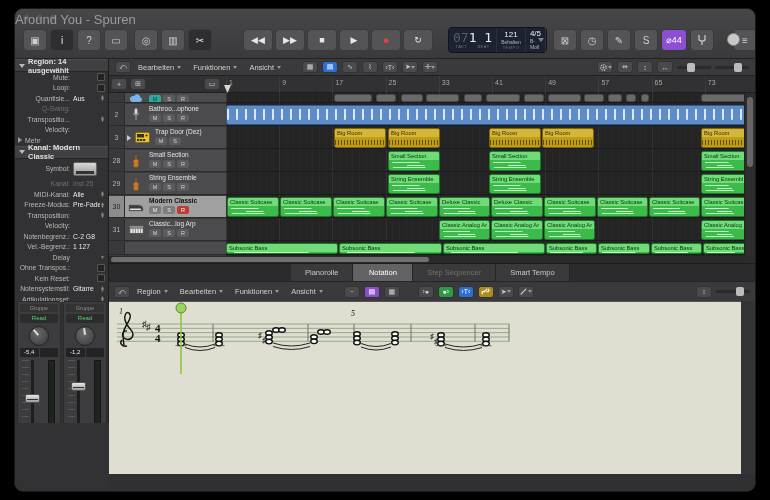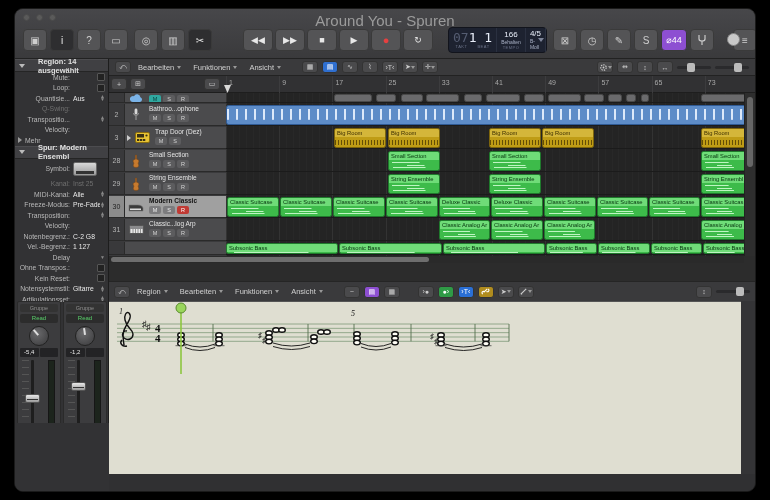--- a/index.html
+++ b/index.html
@@ -6,21 +6,21 @@
     font-family:"Liberation Sans",sans-serif;-webkit-font-smoothing:antialiased;}
   .stage{position:relative;width:770px;height:500px;background:#000;}
   .window{position:absolute;left:14px;top:8px;width:742px;height:484px;background:#2c2c2c;
     border-radius:9px;overflow:hidden;box-shadow:0 8px 30px rgba(0,0,0,.8);border:1px solid #1a1a1a;box-sizing:border-box;}
 
   
   .titlebar{position:absolute;left:0;top:0;width:100%;height:50px;
     background:linear-gradient(#47474a,#3a3a3c);border-bottom:1px solid #222;box-sizing:border-box;}
   .lights{position:absolute;left:8px;top:5px;display:flex;gap:6px;}
   .light{width:7px;height:7px;border-radius:50%;background:#5a5a5a;border:1px solid #4a4a4a;box-sizing:border-box;}
-  .wintitle{position:absolute;left:0;top:3px;width:100%;text-align:center;font-size:15px;color:#9b9b9b;}
+  .wintitle{position:absolute;left:0;top:3px;width:100%;font-size:13px;color:#9b9b9b;}
   .tbrow{position:absolute;left:8px;top:19px;right:8px;height:24px;display:flex;align-items:center;gap:3px;}
   .tbtn{height:22px;min-width:24px;padding:0 4px;border-radius:4px;background:#545456;color:#cfcfcf;
     display:flex;align-items:center;justify-content:center;font-size:10px;border:1px solid #3a3a3a;box-sizing:border-box;}
   .tbtn.active{background:#2e2e30;color:#e6e6e6;}
   .tbtn svg{display:block;}
   .tgap{width:10px;}
   .transport{display:flex;gap:2px;margin-left:28px;}
   .transport .tbtn{min-width:30px;font-size:9px;color:#e8e8e8;}
   .rec{color:#e64040 !important;font-size:11px;}
   .lcd{margin-left:12px;width:124px;height:26px;background:#1d2230;border-radius:4px;display:flex;align-items:stretch;
@@ -34,21 +34,21 @@
   .lcdtiny{font-size:5px;line-height:6px;color:#aab2c6;}
   .lcdcaret{position:absolute;right:2px;top:10px;width:0;height:0;border-left:3px solid transparent;border-right:3px solid transparent;border-top:4px solid #7d8498;}
   .badge{background:#8d4fd2;color:#fff;font-size:9px;min-width:26px;}
   .volslider{margin-left:10px;width:56px;height:4px;background:#2a2a2c;border-radius:2px;position:relative;}
   .volslider .thumb{position:absolute;top:-5px;left:65%;width:13px;height:13px;border-radius:50%;background:#c9c9c9;border:1px solid #888;box-sizing:border-box;}
   .spacer{flex:1;}
 
   
   .inspector{position:absolute;left:0;top:50px;width:94px;bottom:0;background:#323234;border-right:1px solid #1d1d1d;box-sizing:border-box;}
   .ihdr{height:13px;background:#404043;border-top:1px solid #4c4c4f;border-bottom:1px solid #252525;
-    color:#e0e0e0;font-size:7.5px;font-weight:bold;display:flex;align-items:center;padding:0 4px;gap:13px;box-sizing:border-box;}
+    color:#e0e0e0;font-size:7.5px;font-weight:bold;display:flex;align-items:center;padding:0 4px;gap:3px;box-sizing:border-box;}
   .ihdr .tri{width:0;height:0;border-left:3.5px solid transparent;border-right:3.5px solid transparent;border-top:4px solid #bbb;}
   .irow{height:10.5px;display:flex;align-items:center;font-size:6.8px;color:#b9b9b9;padding:0 3px;box-sizing:border-box;}
   .irow .lab{width:52px;text-align:right;padding-right:3px;flex-shrink:0;}
   .irow .val{color:#e8e8e8;flex:1;white-space:nowrap;overflow:hidden;}
   .irow.dim .lab,.irow.dim .val{color:#6f6f6f;}
   .chk{width:6px;height:6px;background:#222;border:1px solid #555;border-radius:1px;}
   .stepper{margin-left:auto;color:#888;font-size:5px;line-height:3px;display:flex;flex-direction:column;}
   .symrow{height:20px;display:flex;align-items:center;font-size:6.8px;color:#b9b9b9;padding:0 3px;box-sizing:border-box;}
   .symrow .lab{width:52px;text-align:right;padding-right:3px;}
   .piano-sym{width:24px;height:14px;background:linear-gradient(#d8d8d8,#9a9a9a);border-radius:2px;border:1px solid #666;
@@ -220,21 +220,21 @@
         </div>
         <div class="lcd">
           <div class="lcdsec">
             <div class="lcdbig"><span class="lcddim">07</span><span>1</span>&nbsp;<span>1</span></div>
             <div style="display:flex;gap:10px;">
                 <span class="lcdlab">TAKT</span>
                 <span class="lcdlab">BEAT</span>
               </div>
           </div>
           <div class="lcdsec">
-            <div class="lcdmid">166</div>
+            <div class="lcdmid">121</div>
             <div class="lcdtiny">Behalten</div>
             <div class="lcdlab">TEMPO</div>
           </div>
           <div class="lcdsec">
             <div class="lcdmid">4/5</div>
             <div class="lcdtiny">B-Moll</div>
           </div>
           <span class="lcdcaret"></span>
         </div>
         <span class="tgap"></span>
@@ -307,21 +307,21 @@
             <span class="val"></span>
           </div>
           <div class="irow mehr">
             <span style="width: 0px; height: 0px; border-top: 3px solid transparent; border-bottom: 3px solid transparent; border-left: 4px solid rgb(153, 153, 153); margin-right: 3px;"></span>
             <span class="lab">Mehr</span>
             <span class="val"></span>
           </div>
         </div>
       <div class="ihdr">
         <span class="tri"></span>
-        <span>Spur: Modern Ensembl</span>
+        <span>Kanal: Modern Classic</span>
       </div>
       <div class="symrow">
         <span class="lab">Symbol:</span>
         <span class="piano-sym"></span>
       </div>
       <div id="spur-rows">
           <div class="irow dim">
             <span class="lab">Kanal:</span>
             <span class="val">Inst 25</span>
           </div>
@@ -778,20 +778,26 @@
           </div>
         </div>
     </div>
     <div class="arrvscroll">
         <span class="vthumb"></span>
       </div>
     <div class="arrhscroll">
         <span class="hthumb"></span>
       </div>
 
+    <div class="tabsbar" id="tabsbar">
+        <div class="etab">Pianorolle</div>
+        <div class="etab active">Notation</div>
+        <div class="etab dimmed">Step Sequencer</div>
+        <div class="etab">Smart Tempo</div>
+      </div>
     <div class="edtoolbar">
       <div class="mini">⤺</div>
       <div id="ed-menus" style="display:flex;gap:6px;">
           <div class="menu">
             <span>Region</span>
             <span class="caret"></span>
           </div>
           <div class="menu">
             <span>Bearbeiten</span>
             <span class="caret"></span>

